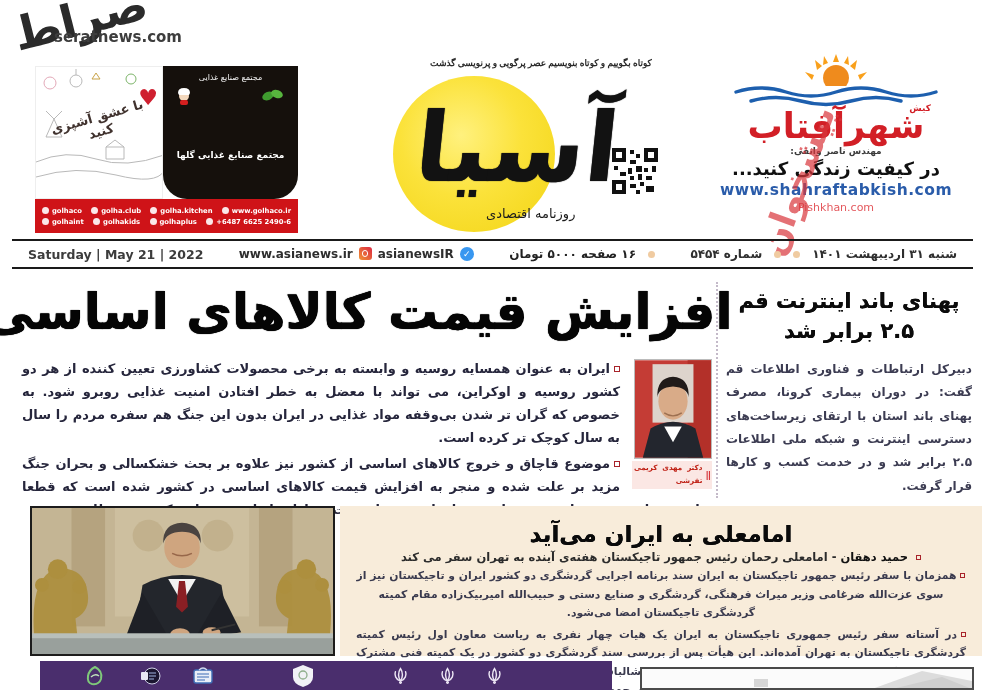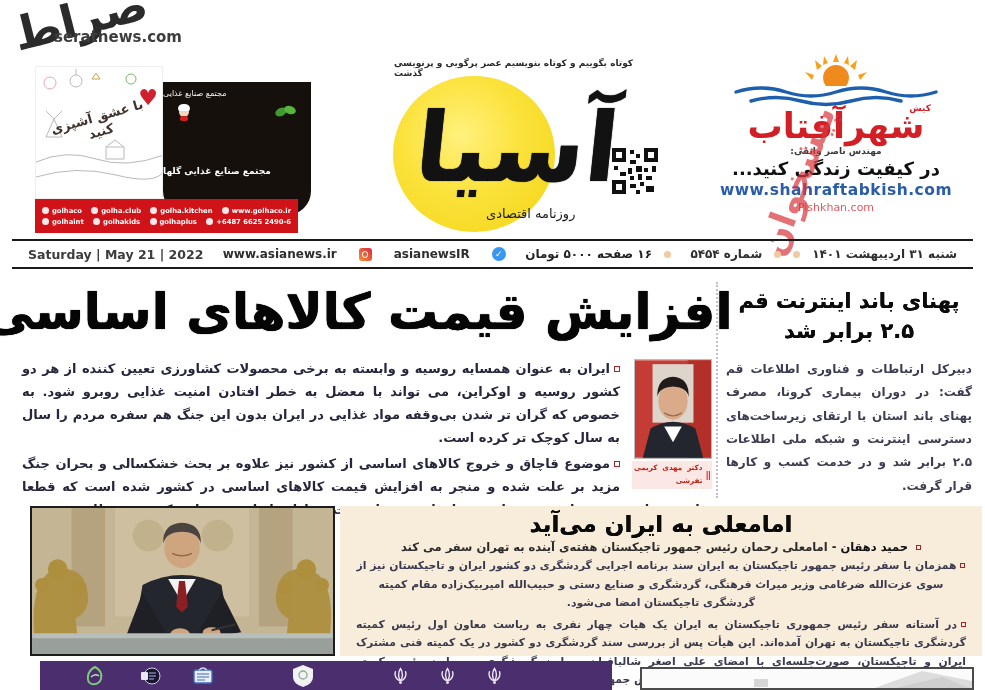--- a/index.html
+++ b/index.html
@@ -10,34 +10,34 @@
   
   .serat { position:absolute; left:6px; top:0; width:210px; height:62px; }
   .serat-callig { position:absolute; left:6px; top:-8px; font-size:46px; font-weight:bold; color:#2b2b2b; transform:rotate(-14deg); }
   .serat-url { position:absolute; left:48px; top:28px; font-size:15px; font-weight:bold; color:#3d3d3d; }
 
   
   .golha { position:absolute; left:35px; top:66px; width:263px; height:167px; }
   .golha-white { position:absolute; left:0; top:0; width:128px; height:133px; background:#fff; border:1px solid #eee; overflow:hidden; }
   .golha-slogan { position:absolute; left:8px; top:42px; width:110px; transform:rotate(-16deg); font-size:13px; font-weight:bold; color:#40322e; text-align:center; direction:rtl; }
   .golha-heart { position:absolute; right:4px; top:18px; font-size:22px; color:#cf2030; }
-  .golha-black { position:absolute; left:128px; top:16px; width:148px; height:133px; background:#15100c; border-radius:0 0 24px 24px; text-align:left; color:#fff; overflow:hidden; }
+  .golha-black { position:absolute; left:128px; top:0; width:135px; height:133px; background:#15100c; border-radius:0 0 24px 24px; text-align:center; color:#fff; overflow:hidden; }
   .golha-top-label { font-size:8px; margin-top:7px; direction:rtl; color:#f3f3f3; }
   .golha-brand-row { position:relative; margin-top:4px; height:56px; }
   .golha-brand { font-size:36px; font-weight:bold; color:#e5231f; direction:rtl;
                  text-shadow:0 0 2px #fff, 1px 1px 0 #fff, -1px -1px 0 #fff, 1px -1px 0 #fff, -1px 1px 0 #fff; }
   .golha-bottom-label { font-size:9px; font-weight:bold; direction:rtl; margin-top:8px; }
   .golha-red { position:absolute; left:0; top:133px; width:263px; height:34px; background:#cf1318; color:#fff;
                display:flex; flex-direction:column; justify-content:center; gap:3px; padding:0 7px; }
   .golha-row { display:flex; justify-content:space-between; align-items:center; }
   .golha-item { display:flex; align-items:center; gap:3px; font-size:6.8px; font-weight:bold; }
   .gdot { width:7px; height:7px; border-radius:50%; background:#fff; opacity:.9; flex:none; }
 
   
-  .mast-tagline { position:absolute; left:394px; top:58px; width:266px; font-size:9px; color:#2a2a2a; text-align:left; direction:rtl; font-weight:600; }
+  .mast-tagline { position:absolute; left:408px; top:58px; width:266px; font-size:9px; color:#2a2a2a; text-align:center; direction:rtl; font-weight:600;font-family:Liberation Serif, serif; }
   .mast-sun { position:absolute; left:393px; top:76px; width:162px; height:156px; border-radius:50%;
               background:radial-gradient(circle at 42% 38%, #fff17e 0%, #fbe23a 45%, #f2d413 100%); }
   .mast-title { position:absolute; left:352px; top:78px; width:330px; height:140px; display:flex; align-items:center; justify-content:center;
                 font-size:96px; font-weight:bold; color:#121212; direction:rtl; transform:skewX(-6deg);
                 text-shadow:0 0 1px #111; }
   .mast-sub { position:absolute; left:486px; top:206px; font-size:13px; font-weight:normal; color:#1c1c1c; direction:rtl; }
   .mast-qr { position:absolute; left:612px; top:148px; width:46px; height:46px; }
 
   
   .shahr { position:absolute; left:703px; top:52px; width:266px; height:186px; text-align:center; }
@@ -51,21 +51,21 @@
   .shahr-wm { position:absolute; left:16px; top:108px; font-size:36px; font-weight:bold; color:#d9363c; opacity:.7; transform:rotate(-70deg); direction:rtl; }
 
   
   .datebar { position:absolute; left:12px; top:239px; width:961px; height:30px;
              border-top:2px solid #1a1a1a; border-bottom:2px solid #1a1a1a;
              display:flex; direction:rtl; align-items:center; justify-content:space-between;
              padding:0 16px; font-size:12px; color:#2e2e2e; font-weight:600; }
   .dgroup { display:flex; align-items:center; gap:12px; }
   .ddot { width:7px; height:7px; border-radius:50%; background:#f0cba1; flex:none; }
   .dpages { font-weight:bold; color:#222; }
-  .dsocial { display:flex; direction:ltr; align-items:flex-end; gap:22px; }
+  .dsocial { display:flex; direction:ltr; align-items:flex-start; gap:6px; }
   .badge-verified { width:14px; height:14px; border-radius:50%; background:#3897f0; color:#fff; font-size:9px;
                     display:flex; align-items:center; justify-content:center; flex:none; }
   .ig-icon { width:13px; height:13px; border-radius:3px; background:linear-gradient(45deg,#f09433,#dc2743); position:relative; flex:none; }
   .ig-icon::after { content:""; position:absolute; left:3.2px; top:3.2px; width:4.5px; height:4.5px; border:1.4px solid #fff; border-radius:50%; }
   .den { direction:ltr; color:#3c3c3c; font-size:12.5px; }
 
   
   .lead-headline { position:absolute; left:8px; top:272px; width:700px; height:80px;
                    display:flex; align-items:center; justify-content:center;
                    font-size:50px; font-weight:bold; color:#050505; direction:rtl; white-space:nowrap;
@@ -84,21 +84,21 @@
   .vsep { position:absolute; left:716px; top:282px; height:216px; width:0; border-right:2px dotted #c4bac9; }
 
   
   .sidebar { position:absolute; left:726px; top:286px; width:246px; direction:rtl; text-align:center; }
   .side-h { font-size:21px; font-weight:bold; color:#0b0b0b; line-height:1.45; text-shadow:0 0 .5px #000; }
   .side-body { margin-top:11px; font-size:12px; font-weight:600; color:#3c3c52; line-height:1.95; text-align:justify; }
 
   
   .rahmon { position:absolute; left:30px; top:506px; width:305px; height:150px; border:2px solid #1c1c1c; background:#c4b594; }
   .story2 { position:absolute; left:340px; top:506px; width:642px; height:150px; background:#f8ecda;
-            direction:rtl; padding:5px 16px; }
+            direction:rtl; padding:15px 16px; }
   .story2-h { text-align:center; font-size:23px; font-weight:bold; color:#0a0a0a; text-shadow:0 0 .6px #000; }
   .story2-byline { text-align:center; font-size:11.5px; color:#2b2b2b; font-weight:600; margin-top:3px; }
   .story2-byline b { color:#111; }
   .story2-p { font-size:10.8px; font-weight:600; color:#3a3a4e; line-height:1.72; margin-top:3px; }
   .p-center { text-align:center; }
   .p-just { text-align:justify; }
   .bullet-sq2 { display:inline-block; width:5px; height:5px; border:1.4px solid #a8232a; margin-left:4px; vertical-align:1px; }
 
   
   .purple { position:absolute; left:40px; top:661px; width:572px; height:29px; background:#4a2e6d;

